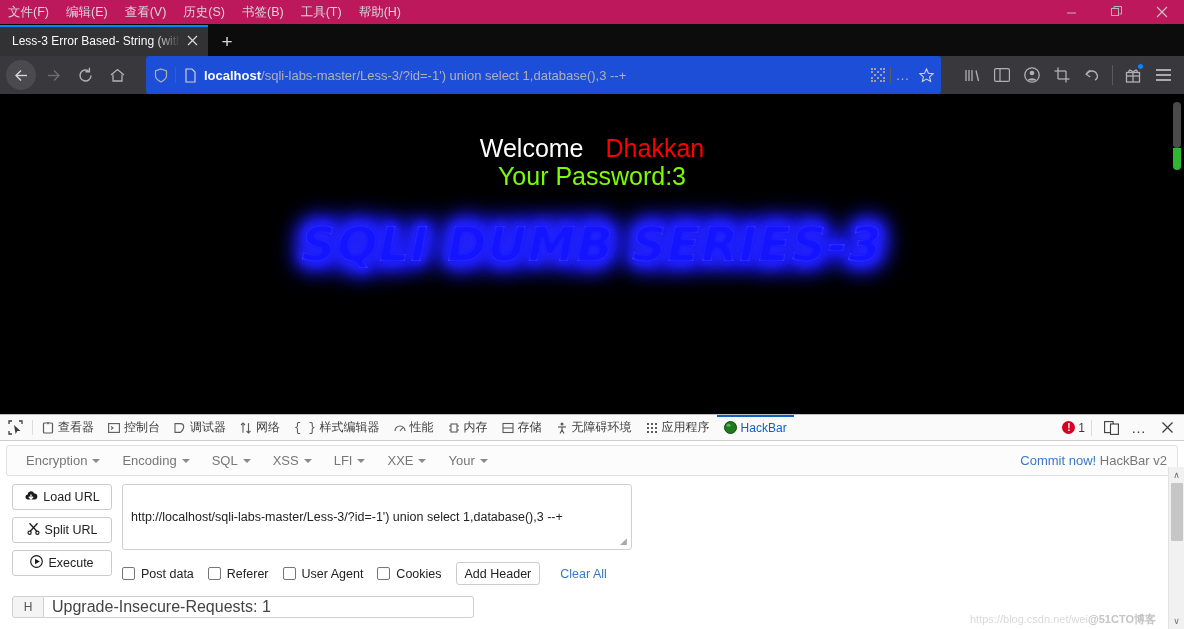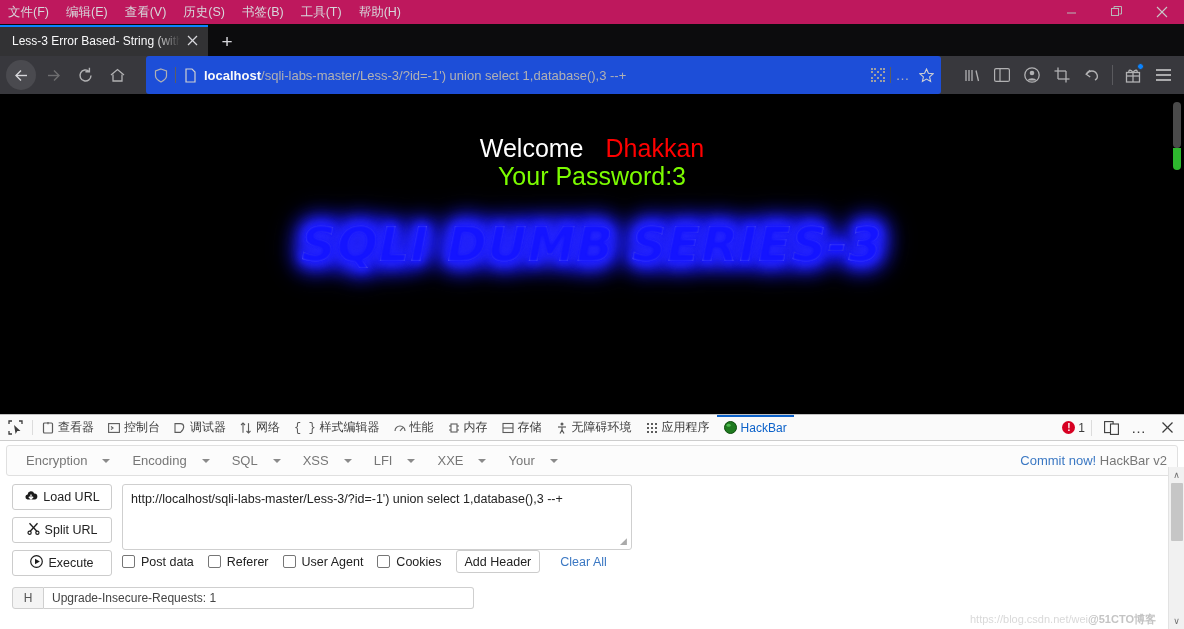--- a/index.html
+++ b/index.html
@@ -200,21 +200,21 @@
   }
   .hb-menubar {
     height: 31px; margin: 4px 6px 0 6px;
     border: 1px solid #e0e0e0; border-radius: 3px;
     background: #fcfcfc;
     display: flex; align-items: center; padding: 0 8px;
     position: relative;
   }
   .hb-menu {
     font-size: 13px; color: #777; padding: 0 11px;
-    display: flex; align-items: center; gap: 15px;
+    display: flex; align-items: center; gap: 5px;
   }
   .caret {
     width: 0; height: 0;
     border-left: 4px solid transparent;
     border-right: 4px solid transparent;
     border-top: 4px solid #8a8a8a;
     display: inline-block;
   }
   .hb-brand {
     position: absolute; right: 10px; font-size: 13px; color: #777;
@@ -225,32 +225,32 @@
   .hb-btns { display: flex; flex-direction: column; gap: 7px; width: 100px; flex: none; }
   .hb-btn {
     height: 26px; border: 1px solid #ccc; border-radius: 3px;
     background: #fff; font-size: 12.5px; color: #222;
     display: flex; align-items: center; justify-content: center; gap: 5px;
   }
   .hb-main { flex: 1; min-width: 0; }
   .hb-textarea {
     width: 510px; height: 66px;
     border: 1px solid #cfcfcf; border-radius: 3px;
-    padding: 6px 8px; font-size: 12.5px; color: #222;
+    padding: 24px 8px; font-size: 12.5px; color: #222;
     font-family: "Liberation Sans", sans-serif;
     resize: none; background: #fff; position: relative;
     line-height: 1.3; overflow: hidden;
   }
   .ta-grip {
     position: absolute; right: 4px; bottom: 3px;
     color: #aaa; font-size: 9px; line-height: 1;
   }
   .hb-opts {
     display: flex; align-items: center; gap: 14px;
-    font-size: 12.5px; color: #222;
+    margin-top: 12px; font-size: 12.5px; color: #222;
   }
   .cb { display: flex; align-items: center; gap: 6px; }
   .cb-box {
     width: 13px; height: 13px; border: 1px solid #767676;
     border-radius: 2px; background: #fff; flex: none;
   }
   .hb-addheader {
     height: 23px; padding: 0 8px; border: 1px solid #ccc;
     border-radius: 3px; background: #fff; font-size: 12.5px;
     color: #222; display: flex; align-items: center;
@@ -263,21 +263,21 @@
   }
   .hr-key {
     width: 32px; border: 1px solid #cfcfcf; border-radius: 3px 0 0 3px;
     background: #f4f4f4; font-size: 12px; color: #555;
     display: flex; align-items: center; justify-content: center;
     flex: none;
   }
   .hr-val {
     flex: 1; border: 1px solid #cfcfcf; border-left: none;
     border-radius: 0 3px 3px 0; background: #fff;
-    font-size: 12px; color: #444;
+    font-size: 16px; color: #444;
     display: flex; align-items: center; padding-left: 8px;
   }
 
   
   .hb-scroll {
     position: absolute; top: 26px; right: 0; bottom: 0;
     width: 16px; background: #f1f1f1;
     border-left: 1px solid #e2e2e2;
     display: flex; flex-direction: column; align-items: center;
     justify-content: space-between;

